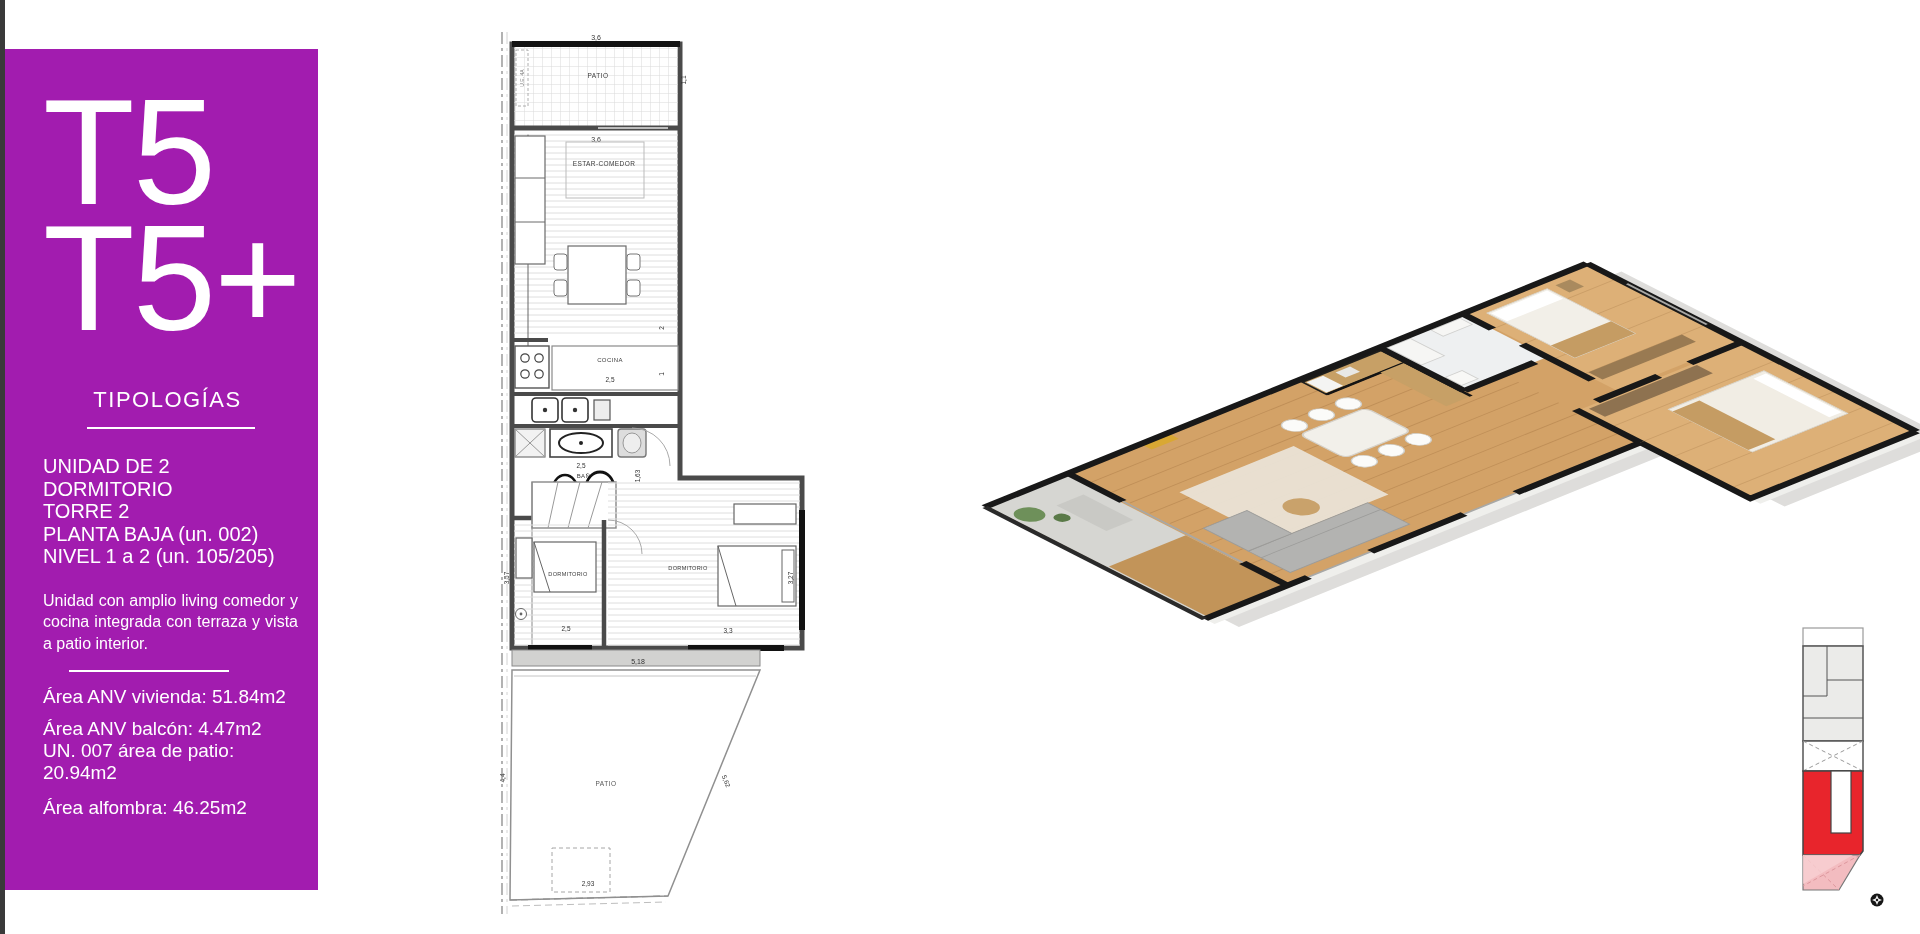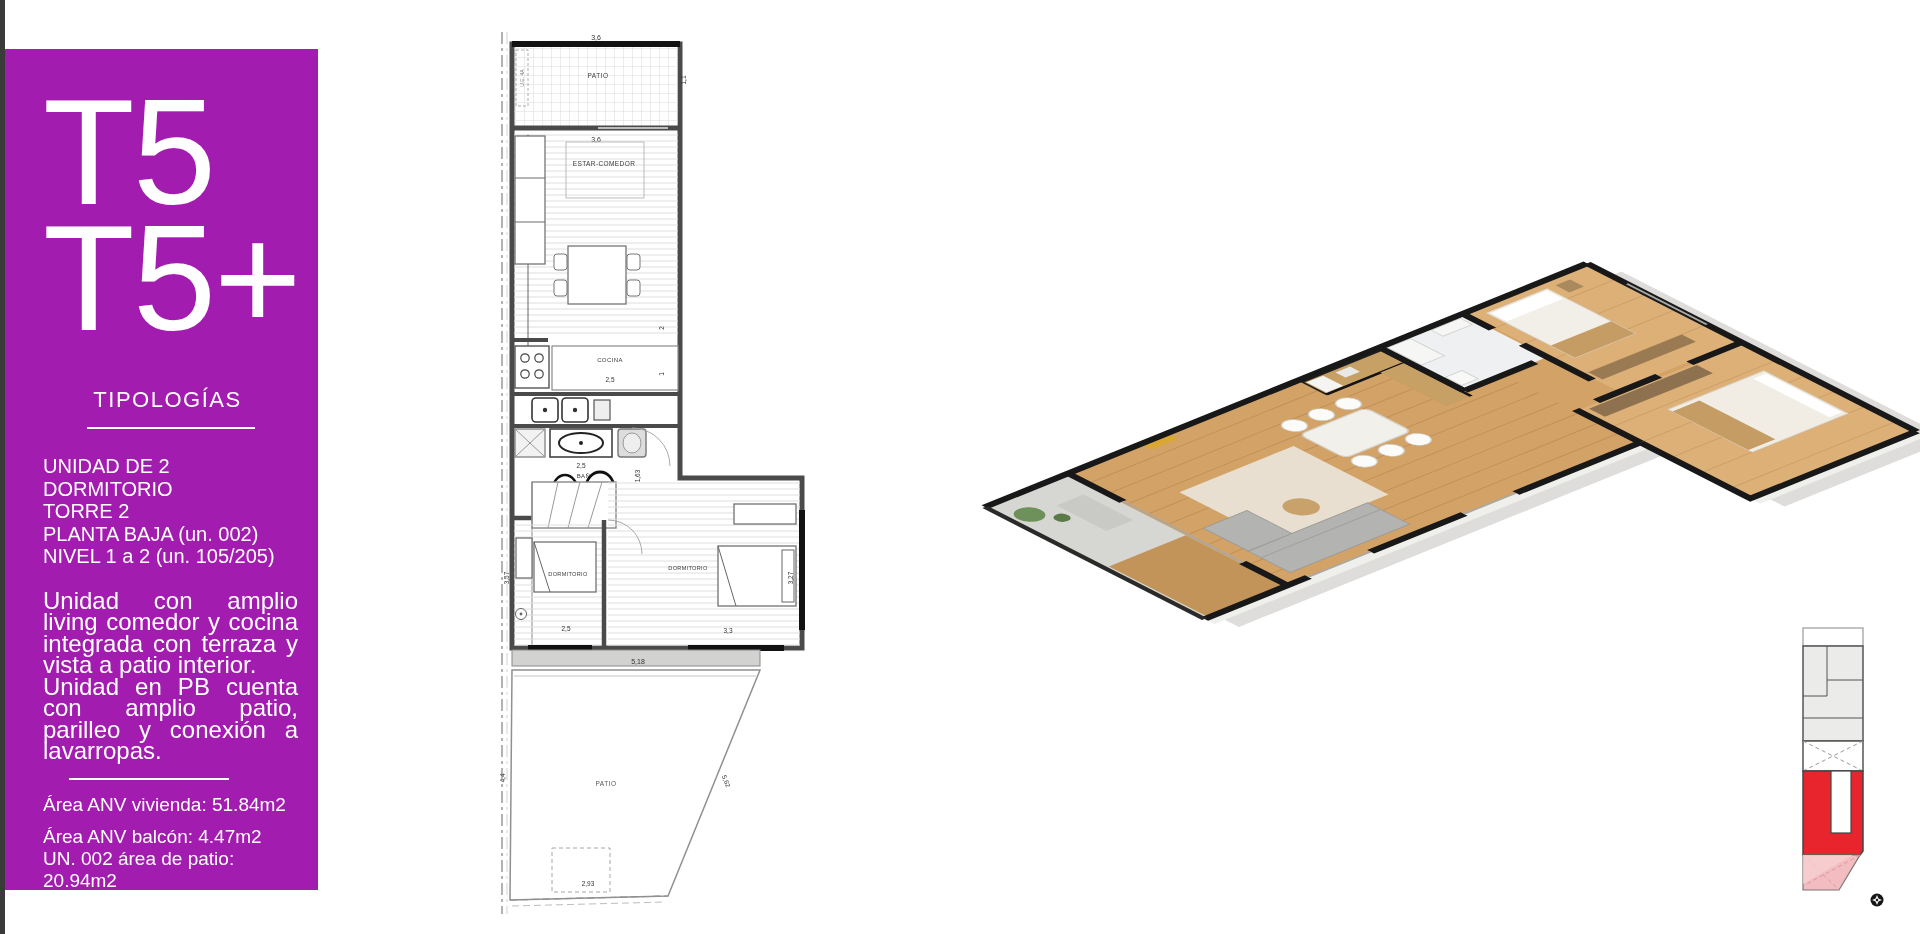--- a/index.html
+++ b/index.html
@@ -8,21 +8,21 @@
   .edge-strip{position:absolute;left:0;top:0;width:5px;height:934px;background:#3a3a3a;}
   .sidebar{position:absolute;left:5px;top:49px;width:313px;height:841px;
            background:#a21caf;color:#fff;box-sizing:border-box;
            padding:0 20px 0 38px;}
   .t5-line{font-size:150px;line-height:126px;font-weight:400;letter-spacing:-2px;color:#fff;}
   .t5-block{margin-top:40px;}
   .section-title{margin-top:46px;font-size:22px;letter-spacing:1.5px;text-align:center;
                  font-weight:400;padding-right:6px;}
   .rule1{width:168px;height:2px;background:#fff;margin:14px auto 0 auto;}
   .unit-info{margin-top:26px;font-size:20px;line-height:22.5px;font-weight:400;}
-  .desc{margin-top:22px;font-size:24px;line-height:21.5px;text-align:justify;}
+  .desc{margin-top:22px;font-size:16px;line-height:21.5px;text-align:justify;}
   .desc p{margin:0;}
   .rule2{width:160px;height:2px;background:#fff;margin:16px 0 14px 26px;}
   .areas{font-size:19px;line-height:22px;}
   .areas p{margin:0;}
   .areas .a1{margin-bottom:10px;}
   .areas .a3{margin-top:13px;}
   svg text{font-family:"Liberation Sans",sans-serif;}
   .plan-svg{position:absolute;left:488px;top:30px;}
   .render-svg{position:absolute;left:975px;top:172px;}
   .keyplan-svg{position:absolute;left:1793px;top:618px;}
@@ -40,27 +40,26 @@
   <div class="section-title">TIPOLOGÍAS</div>
   <div class="rule1"></div>
   <div class="unit-info">
     <div>UNIDAD DE 2 DORMITORIO</div>
     <div>TORRE 2</div>
     <div>PLANTA BAJA (un. 002)</div>
     <div>NIVEL 1 a 2 (un. 105/205)</div>
   </div>
   <div class="desc">
     <p>Unidad con amplio living comedor y cocina integrada con terraza y vista a patio interior.</p>
-    <p>Unidad en PB cuenta con amplio patio, parilleo y conexión a lavarropas.</p>
   </div>
   <div class="rule2"></div>
   <div class="areas">
     <p class="a1">Área ANV vivienda: 51.84m2</p>
     <p class="a2">Área ANV balcón: 4.47m2</p>
-    <p class="a2">UN. 002 área de patio: 20.94m2</p>
+    <p class="a2">UN. 007 área de patio: 20.94m2</p>
     <p class="a3">Área alfombra: 46.25m2</p>
   </div>
 </aside>
 
 <svg class="plan-svg" width="330" height="888" viewBox="0 0 330 888">
   <defs>
     <pattern id="ph" width="6" height="6" patternUnits="userSpaceOnUse">
       <line x1="0" y1="3" x2="6" y2="3" stroke="#dedede" stroke-width="1"></line>
     </pattern>
     <pattern id="pg" width="9" height="9" patternUnits="userSpaceOnUse">

